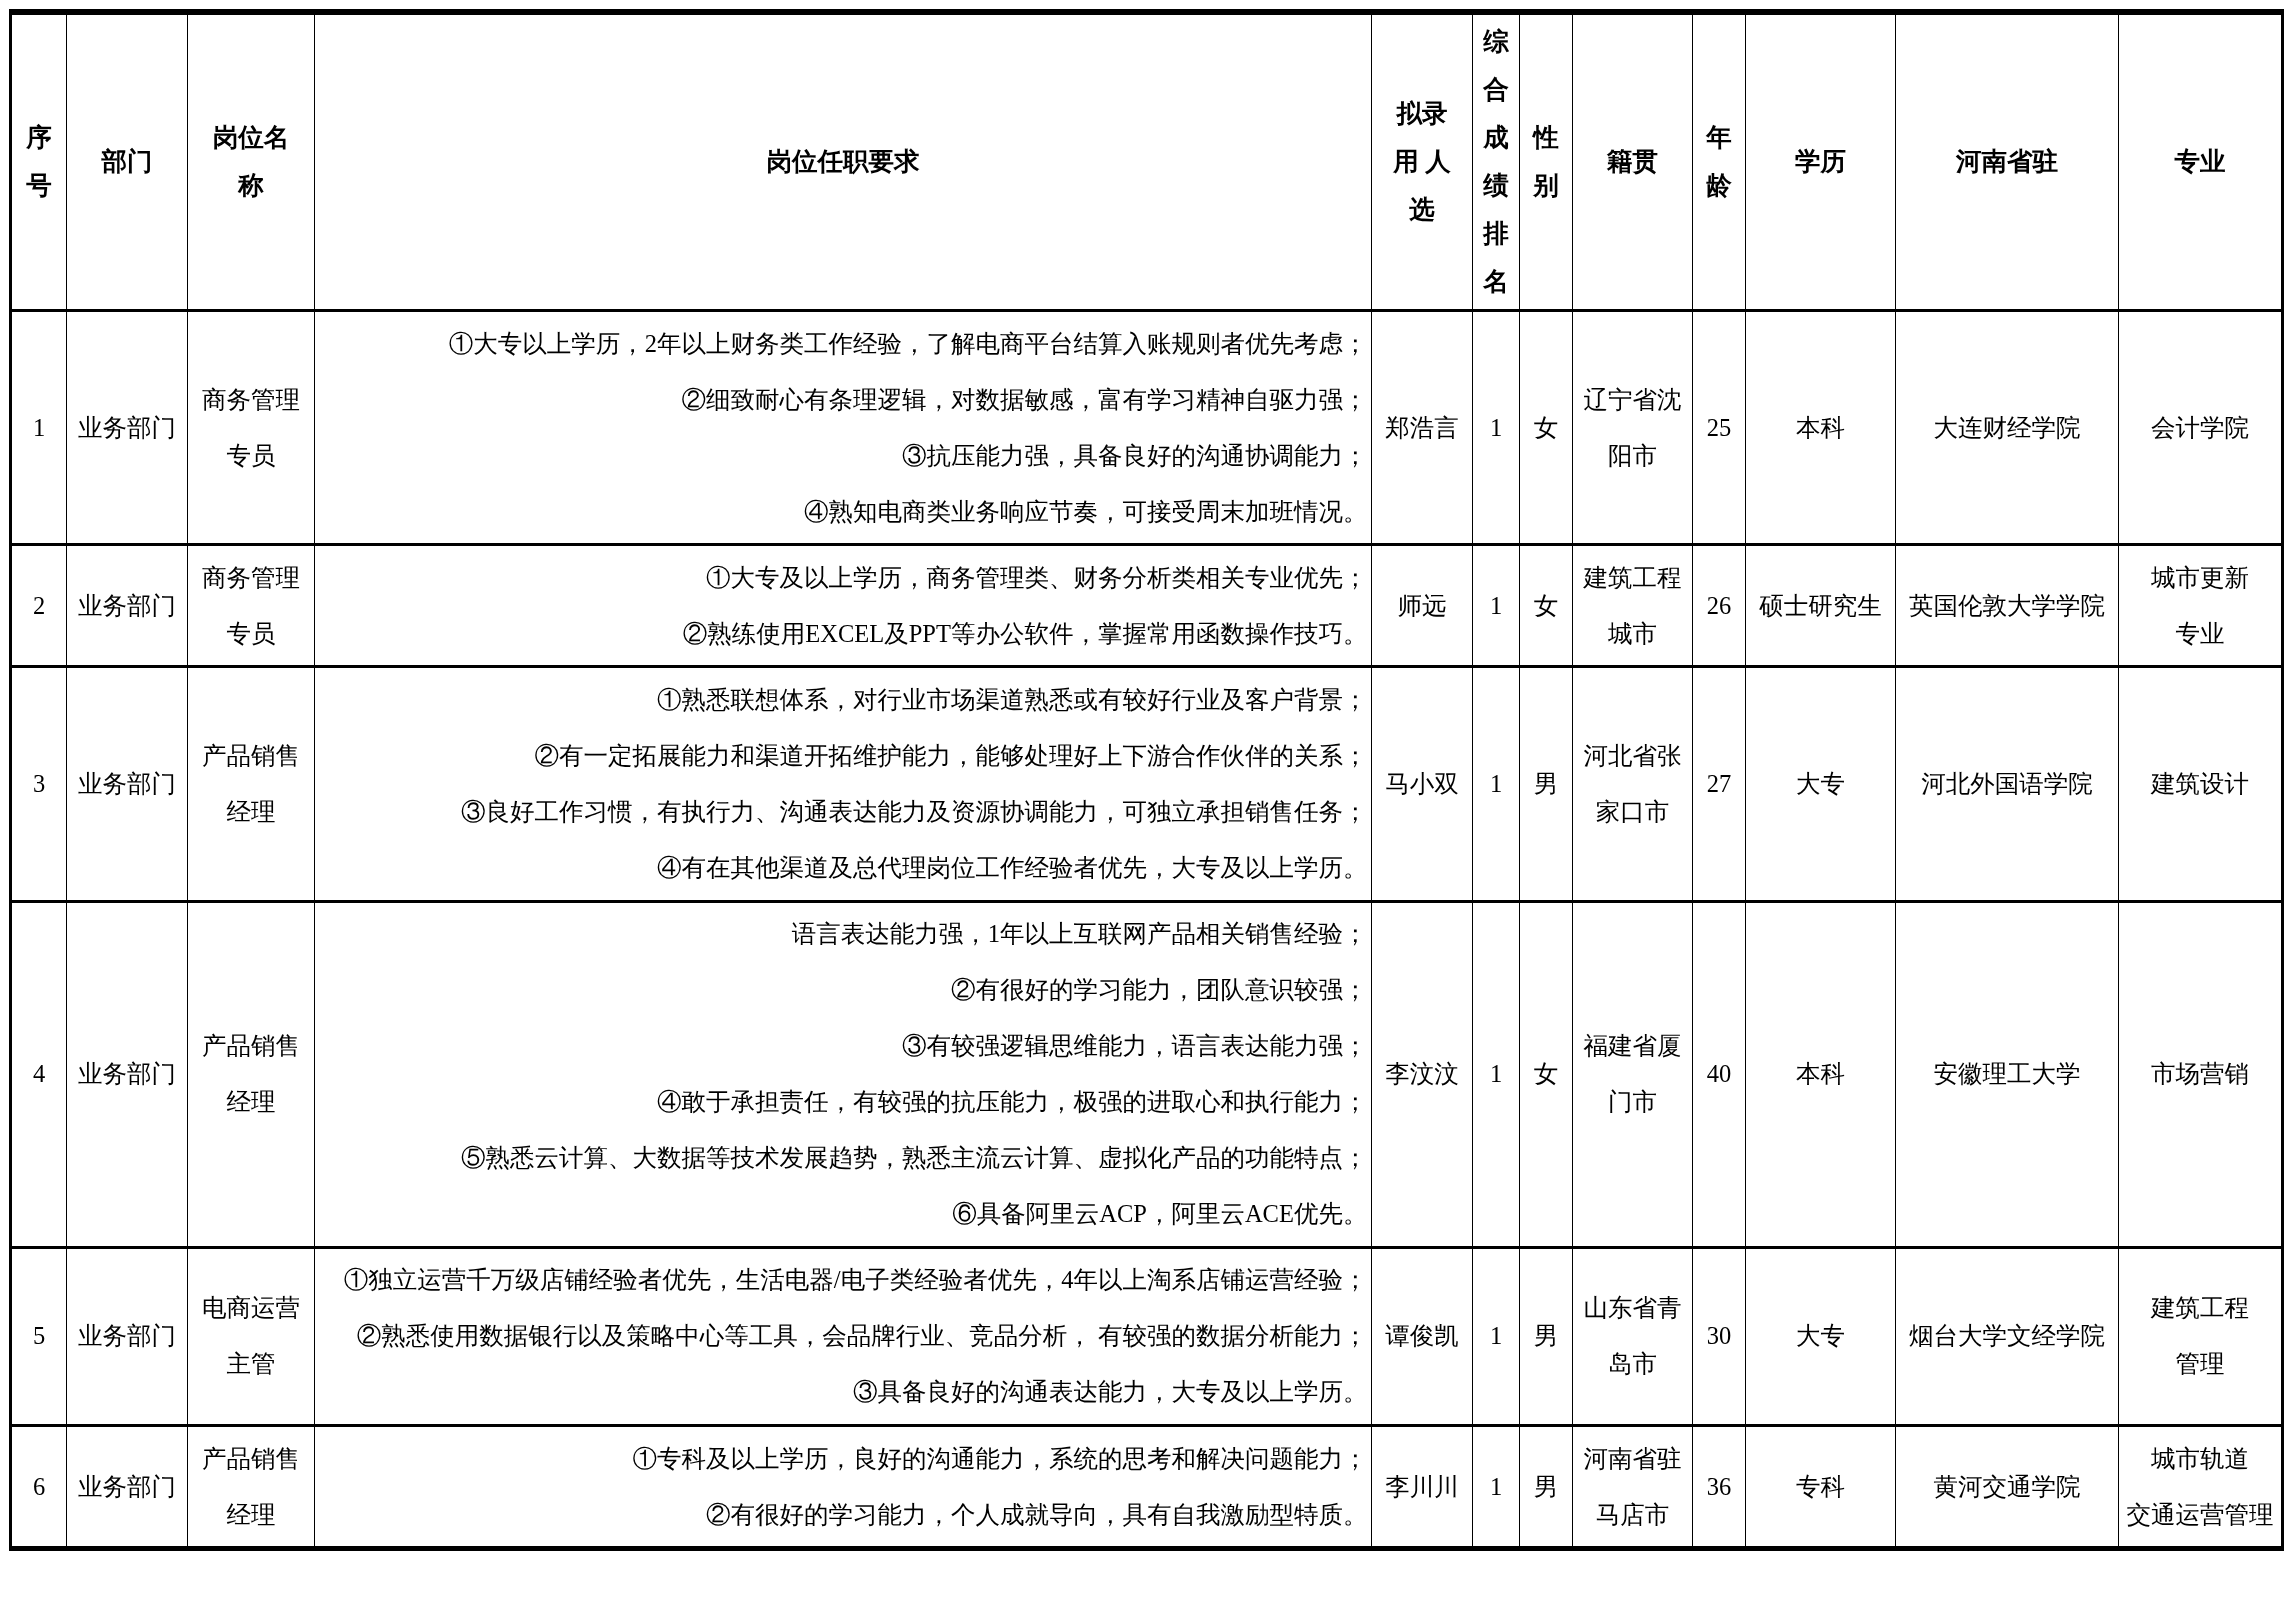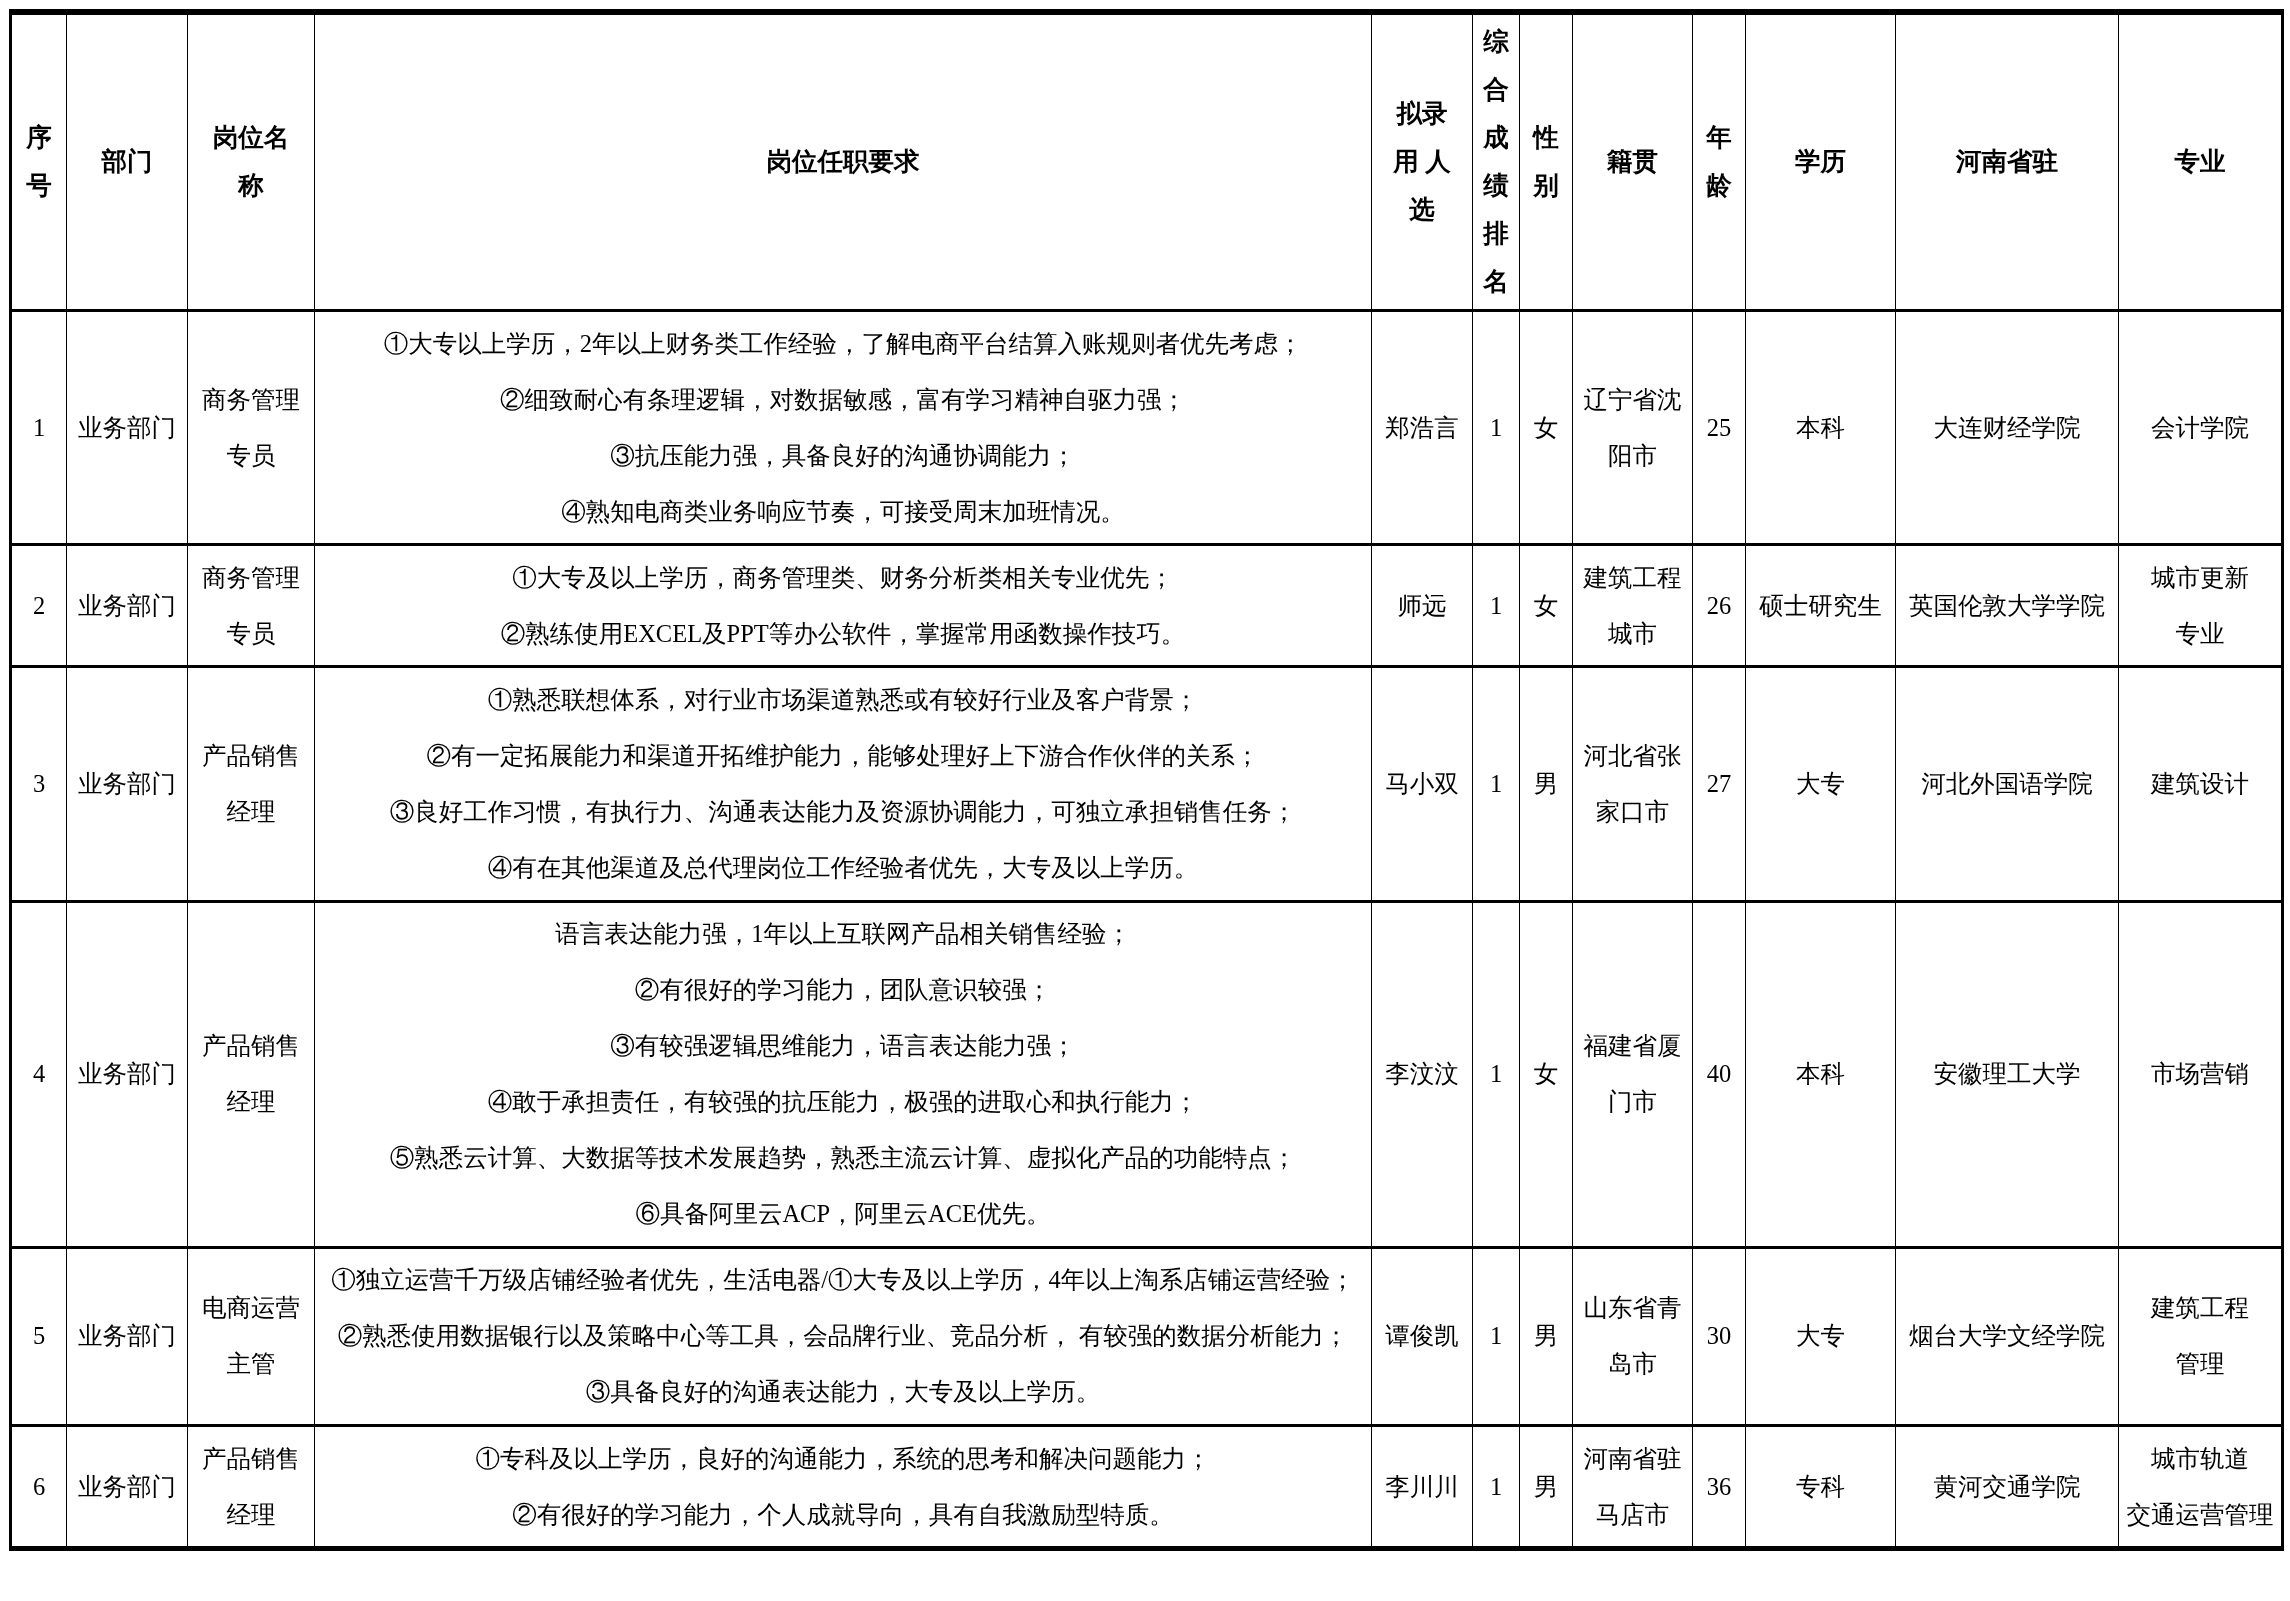--- a/index.html
+++ b/index.html
@@ -40,21 +40,21 @@
   }
   td {
     font-size: 24.5px;
     line-height: 56px;
   }
   td.col-requirements {
     padding: 3.6px 3.6px;
   }
   td.col-requirements .req-line {
     line-height: 56px;
-    text-align: center;
+    text-align: right;
     white-space: normal;
   }
   
   col.col-index        { width: 56px;  }
   col.col-department   { width: 121px; }
   col.col-position     { width: 127px; }
   col.col-requirements { width: 1057px;}
   col.col-candidate    { width: 101px; }
   col.col-rank         { width: 47px;  }
   col.col-gender       { width: 53px;  }
@@ -173,21 +173,21 @@
         <td class="col-age">40</td>
         <td class="col-education">本科</td>
         <td class="col-school">安徽理工大学</td>
         <td class="col-major">市场营销</td>
       </tr>
       <tr>
         <td class="col-index">5</td>
         <td class="col-department">业务部门</td>
         <td class="col-position">电商运营
 主管</td>
-        <td class="col-requirements"><div class="req-line">①独立运营千万级店铺经验者优先，生活电器/①大专及以上学历，4年以上淘系店铺运营经验；</div><div class="req-line">②熟悉使用数据银行以及策略中心等工具，会品牌行业、竞品分析， 有较强的数据分析能力；</div><div class="req-line">③具备良好的沟通表达能力，大专及以上学历。</div></td>
+        <td class="col-requirements"><div class="req-line">①独立运营千万级店铺经验者优先，生活电器/电子类经验者优先，4年以上淘系店铺运营经验；</div><div class="req-line">②熟悉使用数据银行以及策略中心等工具，会品牌行业、竞品分析， 有较强的数据分析能力；</div><div class="req-line">③具备良好的沟通表达能力，大专及以上学历。</div></td>
         <td class="col-candidate">谭俊凯</td>
         <td class="col-rank">1</td>
         <td class="col-gender">男</td>
         <td class="col-hometown">山东省青
 岛市</td>
         <td class="col-age">30</td>
         <td class="col-education">大专</td>
         <td class="col-school">烟台大学文经学院</td>
         <td class="col-major">建筑工程
 管理</td>

